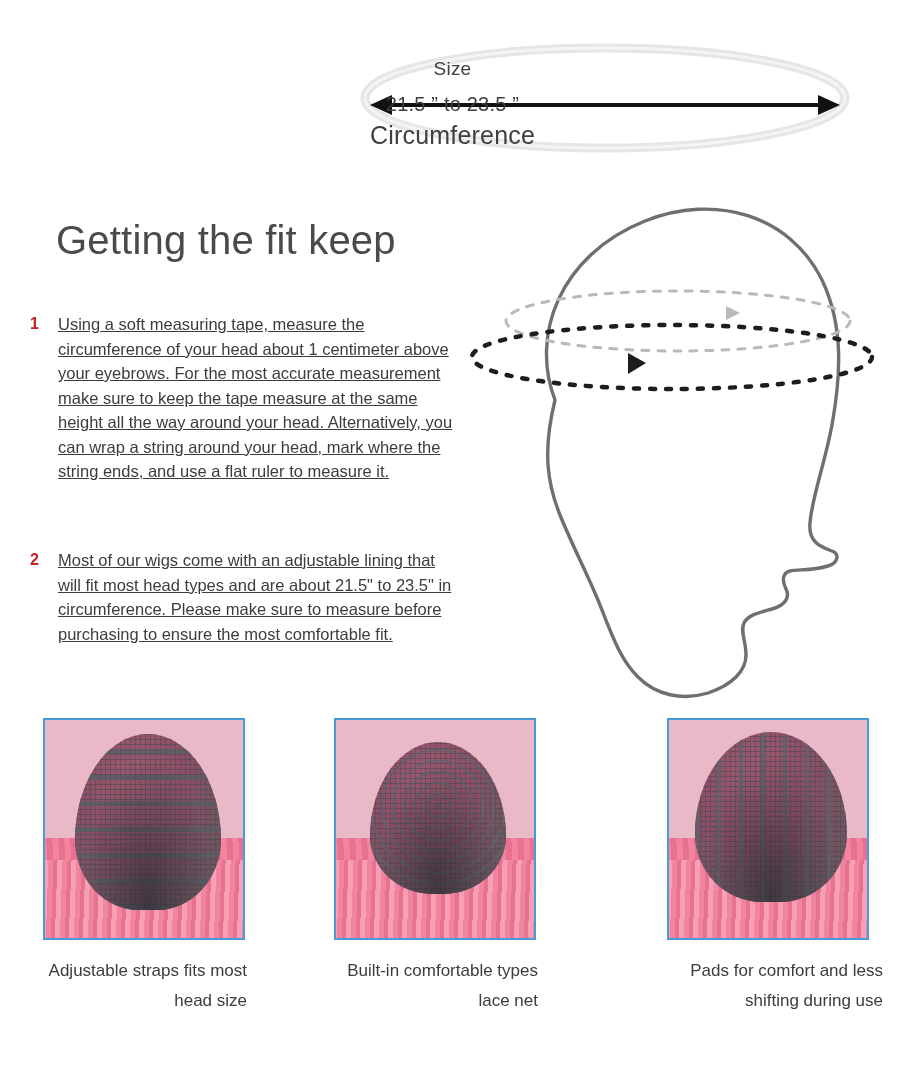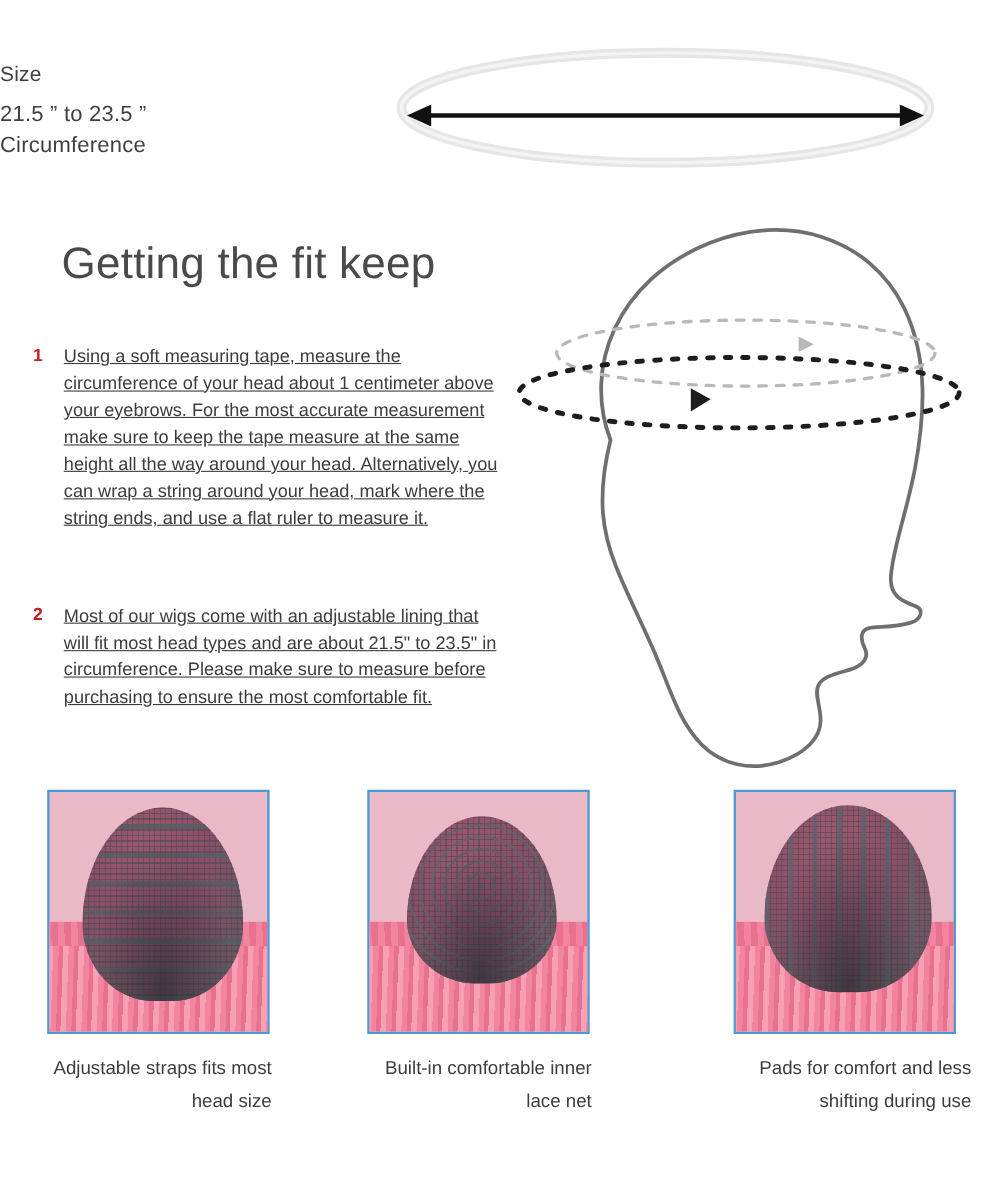--- a/index.html
+++ b/index.html
@@ -25,34 +25,35 @@
     height: 185px;
   }
   #ring-svg {
     position: absolute;
     left: 355px;
     top: 38px;
   }
   .size-label {
     position: absolute;
     width: 100%;
+    text-align: center;
     font-size: 19px;
     color: #3f3f3f;
     letter-spacing: .2px;
   }
   #size-title {
     top: 58px;
   }
   #size-value {
     top: 93px;
     font-size: 20px;
   }
   #size-circumference {
     top: 121px;
-    font-size: 20px;
+    font-size: 25px;
   }
   #arrow-svg {
     position: absolute;
     left: 370px;
     top: 95px;
   }
 
   
   #fit-section {
     position: absolute;
@@ -300,21 +301,21 @@
 
   <div class="card" id="card-1">
     <div class="card-photo">
       <div class="hair-bg"></div>
       <div class="cap" id="cap-1">
         <div class="mesh"></div>
         <div class="rings"></div>
         <div class="cap-shadow"></div>
       </div>
     </div>
-    <div class="card-caption">Built-in comfortable inner lace net</div>
+    <div class="card-caption">Built-in comfortable types lace net</div>
   </div>
 
   <div class="card" id="card-2">
     <div class="card-photo">
       <div class="hair-bg"></div>
       <div class="cap" id="cap-2">
         <div class="mesh"></div>
         <div class="vert"></div>
         <div class="cap-shadow"></div>
       </div>

